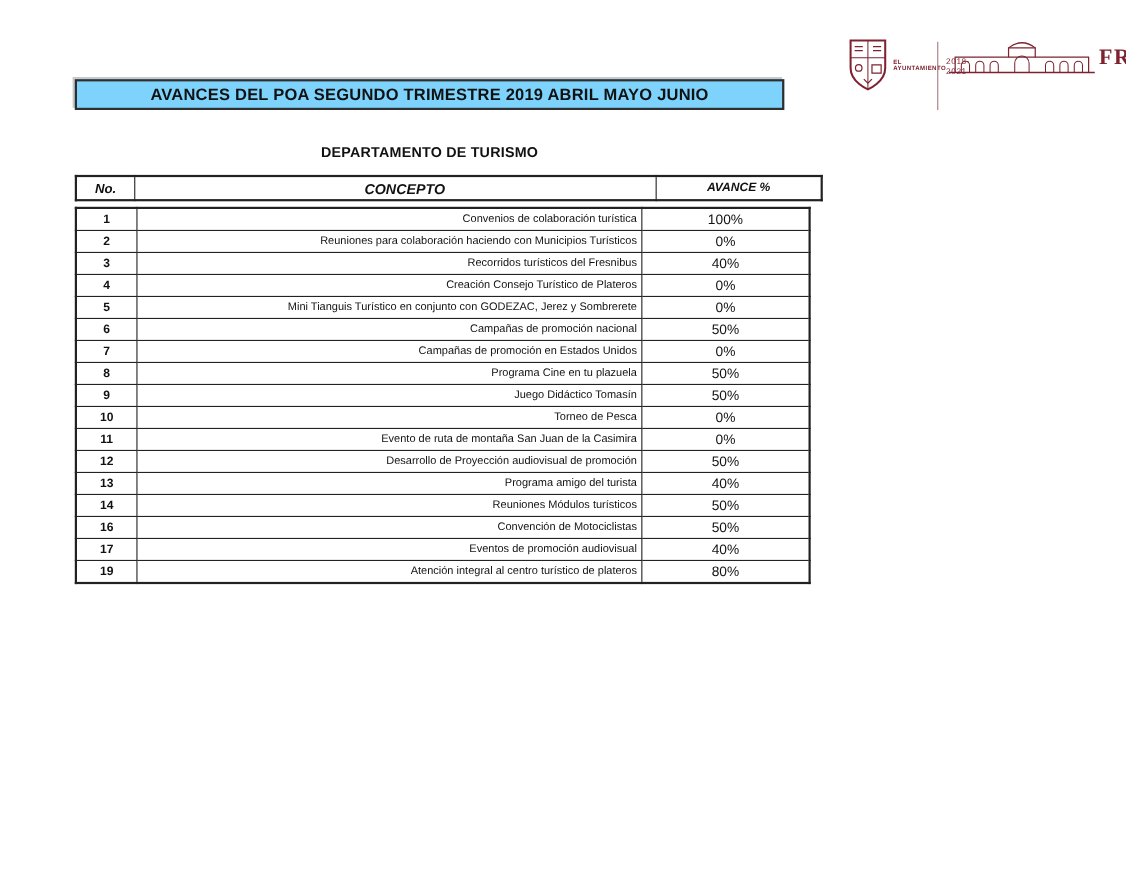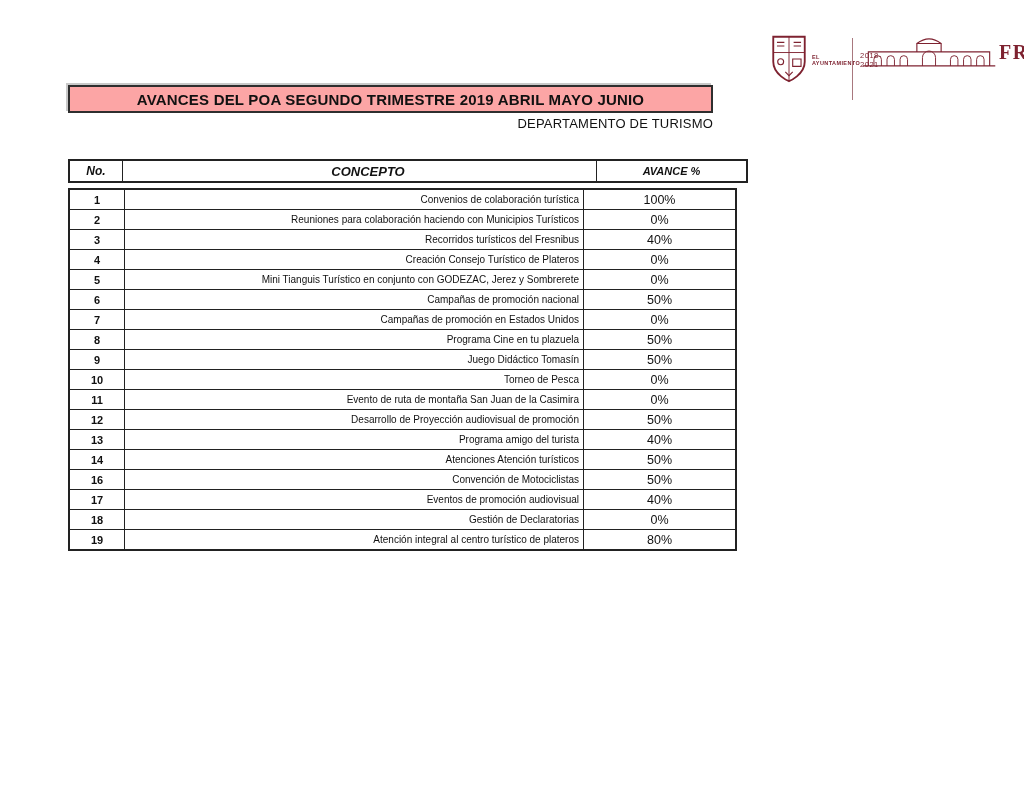--- a/index.html
+++ b/index.html
@@ -7,33 +7,33 @@
     position:relative;
     width:1024px; height:791px;
     background:#ffffff;
     font-family:"Liberation Sans", sans-serif;
     color:#111;
     overflow:hidden;
   }
 
   
   .title-box {
-    position:absolute; left:68px; top:85px;
+    position:absolute; left:68px; top:72px;
     width:641px; height:24px;
     border:2px solid #2e2e2e;
-    background:#fca5a5;
+    background:#7dd3fc;
     display:flex; align-items:center; justify-content:center;
     font-weight:bold; font-size:15px; letter-spacing:0.2px;
     box-shadow:-2px -2px 0 #c9c9c9;
   }
 
   .subtitle {
-    position:absolute; left:68px; top:116px;
-    width:645px; text-align:right;
-    font-weight:normal; font-size:13px; letter-spacing:0.2px;
+    position:absolute; left:68px; top:131px;
+    width:645px; text-align:center;
+    font-weight:bold; font-size:13px; letter-spacing:0.2px;
   }
 
   
   table { border-collapse:collapse; table-layout:fixed; }
   .tbl-head {
     position:absolute; left:68px; top:159px;
     width:645px;
     border:2px solid #222;
     font-style:italic;
   }
@@ -223,39 +223,34 @@
           <td class="col-concepto">Desarrollo de Proyección audiovisual de promoción</td>
           <td class="col-avance">50%</td>
         </tr>
         <tr>
           <td class="col-no">13</td>
           <td class="col-concepto">Programa amigo del turista</td>
           <td class="col-avance">40%</td>
         </tr>
         <tr>
           <td class="col-no">14</td>
-          <td class="col-concepto">Atenciones Atención turísticos</td>
+          <td class="col-concepto">Reuniones Módulos turísticos</td>
           <td class="col-avance">50%</td>
         </tr>
         <tr>
           <td class="col-no">16</td>
           <td class="col-concepto">Convención de Motociclistas</td>
           <td class="col-avance">50%</td>
         </tr>
         <tr>
           <td class="col-no">17</td>
           <td class="col-concepto">Eventos de promoción audiovisual</td>
           <td class="col-avance">40%</td>
         </tr>
         <tr>
-          <td class="col-no">18</td>
-          <td class="col-concepto">Gestión de Declaratorias</td>
-          <td class="col-avance">0%</td>
-        </tr>
-        <tr>
           <td class="col-no">19</td>
           <td class="col-concepto">Atención integral al centro turístico de plateros</td>
           <td class="col-avance">80%</td>
         </tr>
       </tbody>
   </table>
 
 </div>
 
 </body></html>

